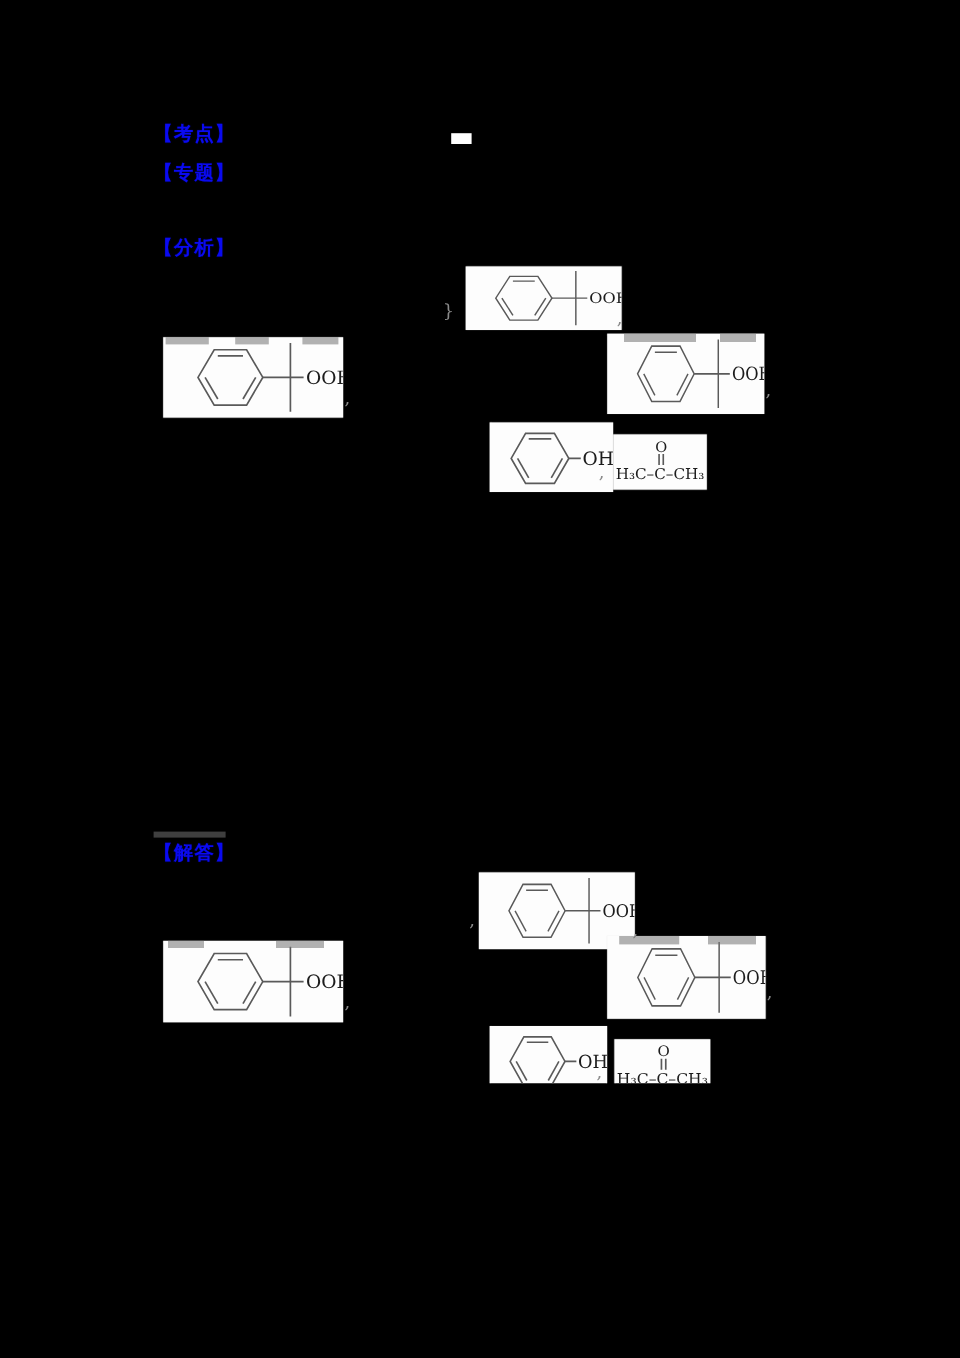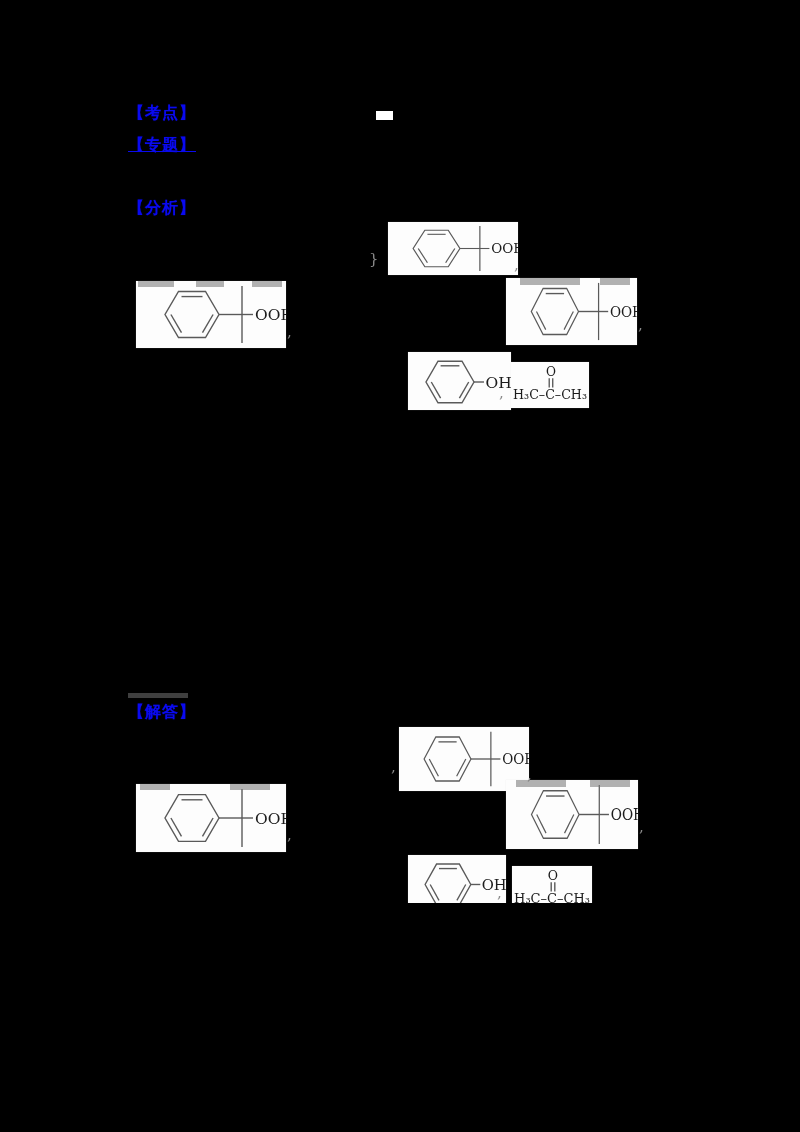--- a/index.html
+++ b/index.html
@@ -17,21 +17,21 @@
   .punct{position:absolute;color:#8a8a8a;font-size:15px;
          font-family:"DejaVu Serif","Liberation Serif",serif;line-height:15px;}
   .smudge{position:absolute;background:rgba(115,115,115,.55);}
 </style>
 </head>
 <body>
 
 <div id="page">
 
   <span class="blue-label" style="left:128px;top:103px;">【考点】</span>
-  <span class="blue-label" style="left:128px;top:135px;text-decoration:underline;">【专题】</span>
+  <span class="blue-label" style="left:128px;top:135px;">【专题】</span>
   <span class="blue-label" style="left:128px;top:198px;">【分析】</span>
   <span class="blue-label" style="left:128px;top:702px;text-align:center;">【解答】</span>
 
   <div class="white-dash" style="left:376px;top:111px;width:17px;height:9px;"></div>
 
   <div class="chem-box" style="left:388px;top:222px;width:130px;height:53px;">
   <svg viewBox="0 0 150 68" preserveAspectRatio="none">
     <g>
       <polygon class="ring" points="83,34 69.5,10.6 42.5,10.6 29,34 42.5,57.4 69.5,57.4"></polygon>
       <line class="ring" x1="45.5" y1="15.8" x2="66.5" y2="15.8"></line>

